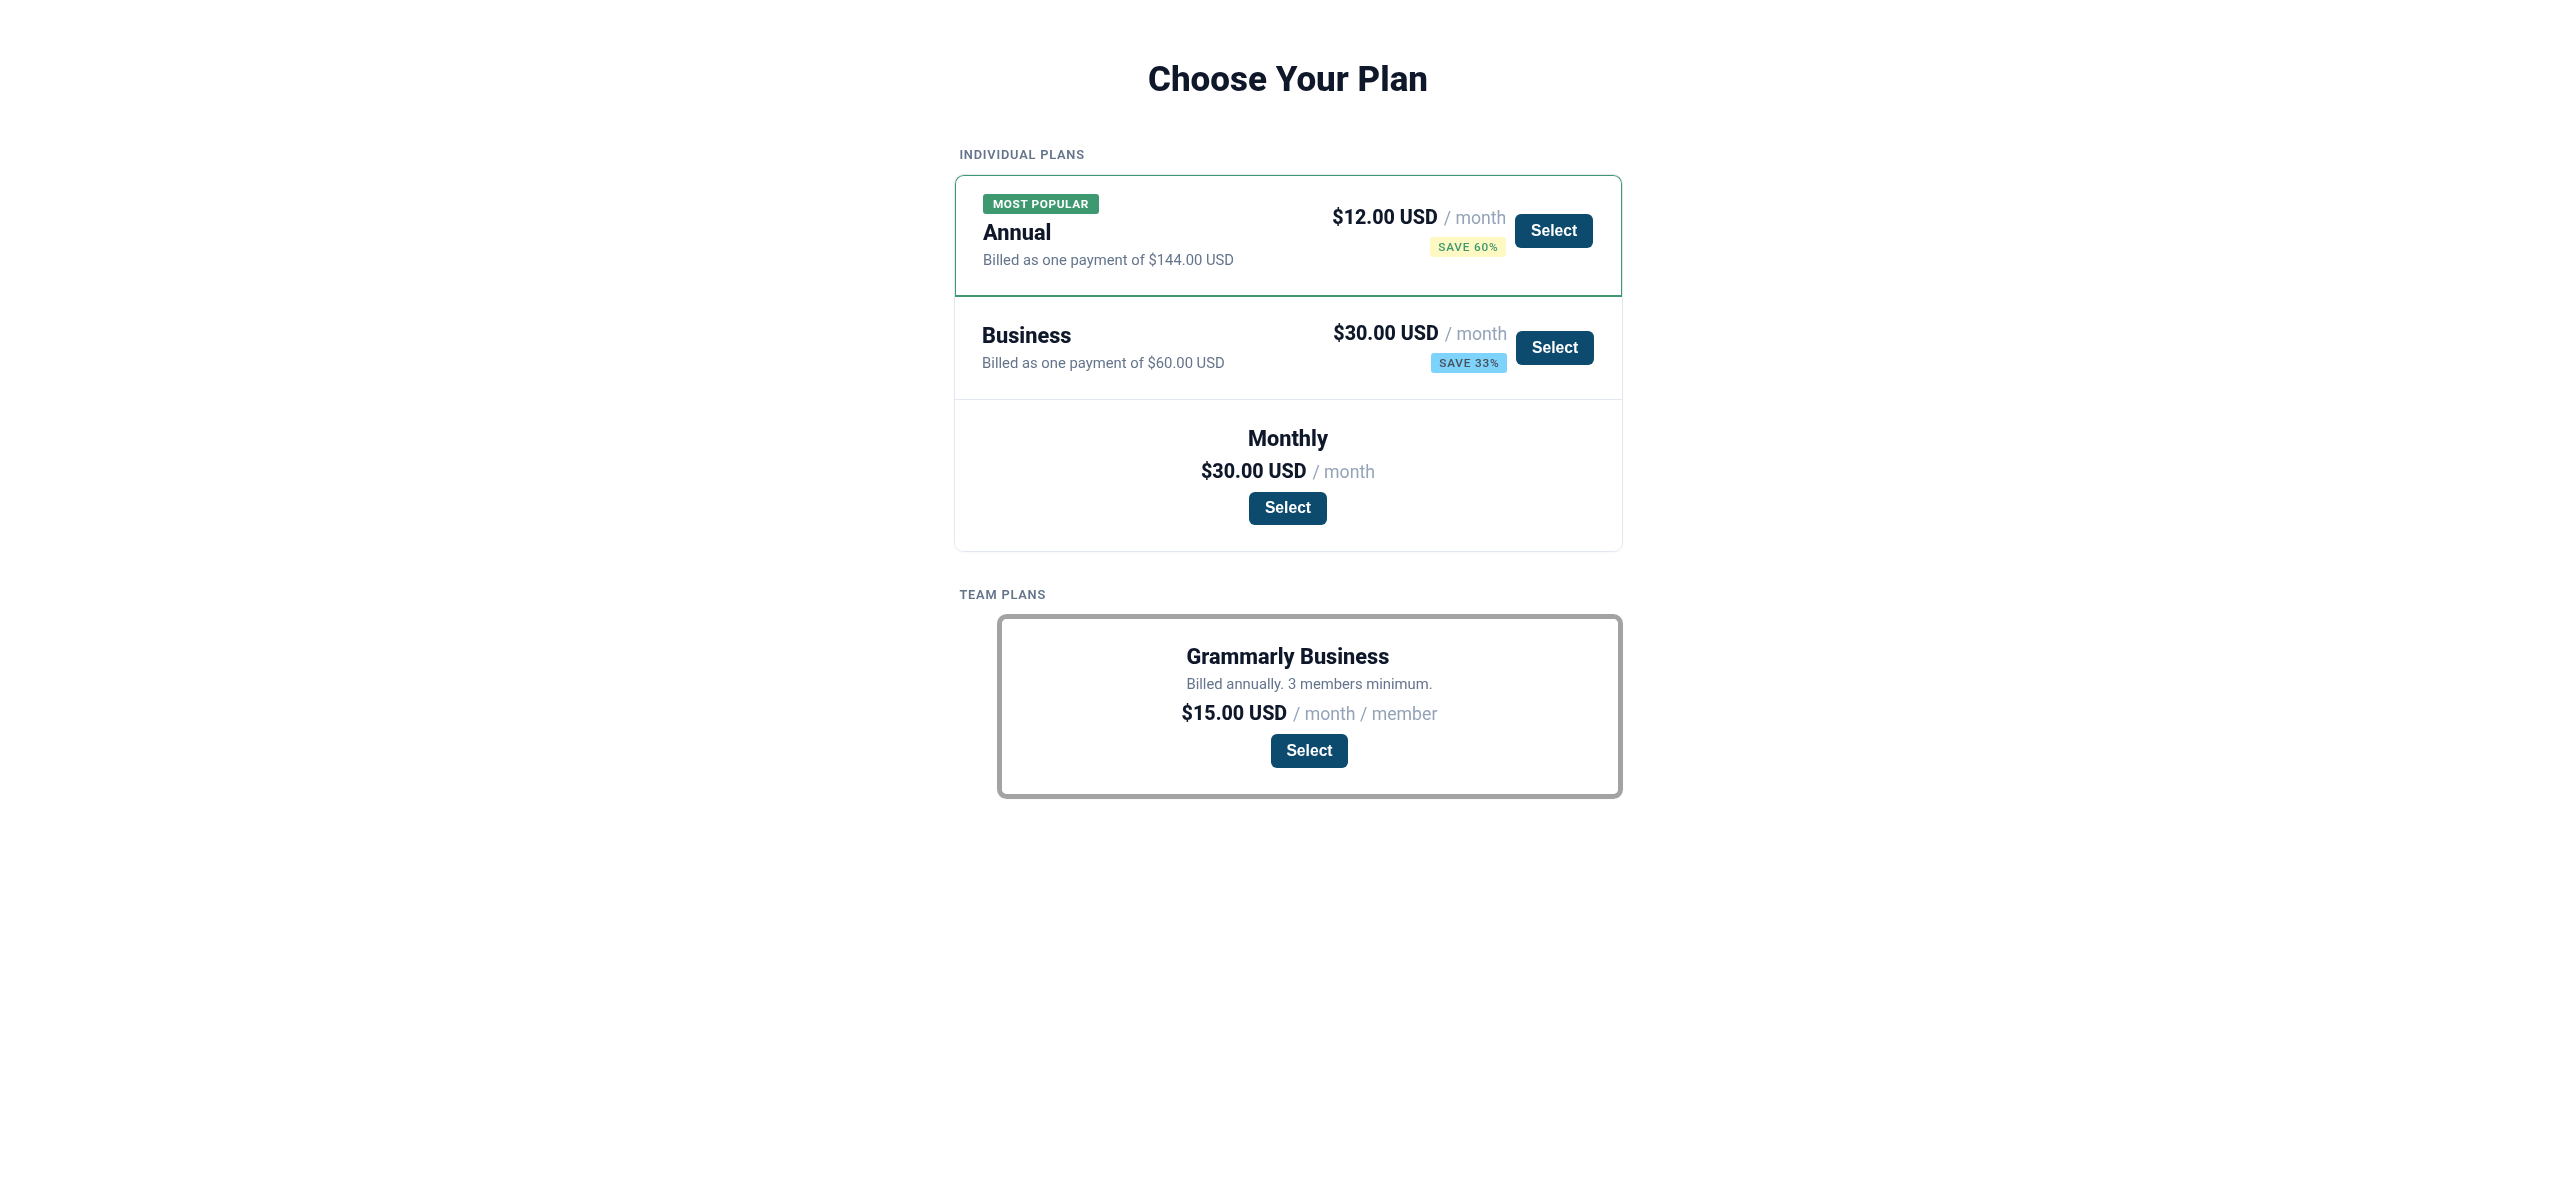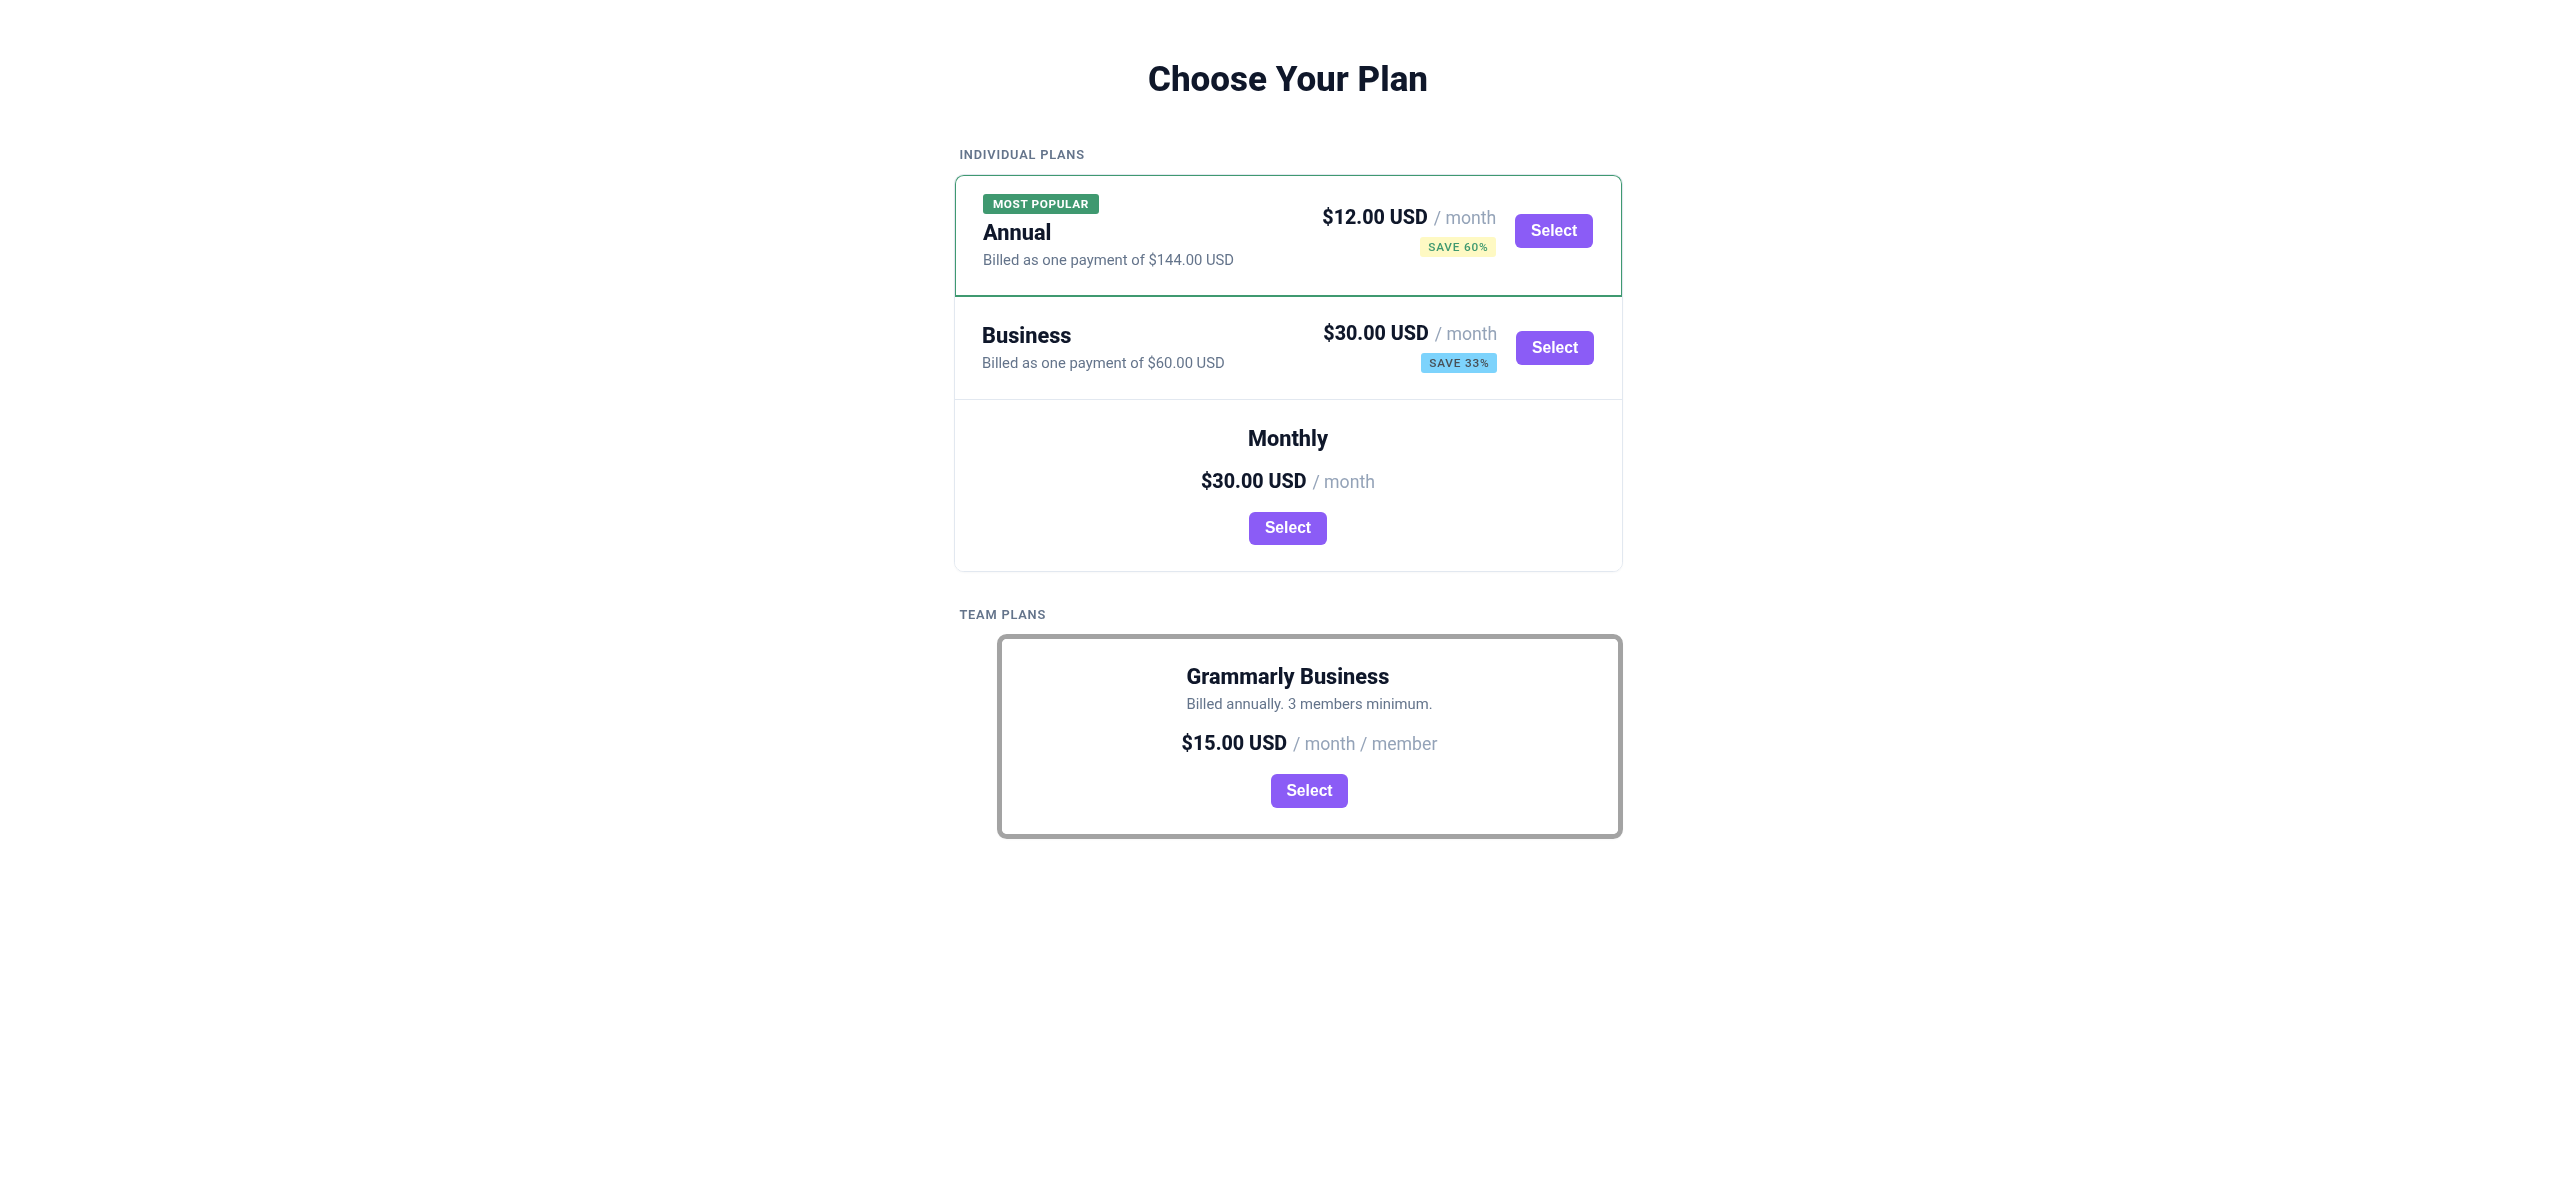--- a/index.html
+++ b/index.html
@@ -40,21 +40,21 @@
       box-shadow: 0 1px 2px rgba(0,0,0,0.03);
       margin-bottom: 35px;
     }
     .plan-card {
       display: flex;
       align-items: center;
       justify-content: space-between;
       padding: 25.6px 27.6px;
       border-bottom: 1px solid #e2e8f0;
       background: #ffffff;
-      gap: 19px;
+      gap: 9px;
     }
     .plan-card:last-child {
       border-bottom: none;
       flex-direction: column;
     }
     .plan-card.featured {
       border: 2px solid #3f9970;
       border-radius: 9.8px 9.8px 0 0;
       margin: -1px -1px 0 -1px;
       padding-top: 17.7px;
@@ -115,21 +115,21 @@
     }
     .badge-save.green {
       background: #fef9c3;
       color: #3f9970;
     }
     .badge-save.gray {
       background: #7dd3fc;
       color: #495057;
     }
     .select-btn {
-      background: #8b5cf6;
+      background: #0c4a6e;
       color: #ffffff;
       font-size: 15.7px;
       font-weight: 700;
       border: none;
       border-radius: 5.9px;
       padding: 7.9px 15.7px;
       cursor: pointer;
     }
     .plan-card.single {
       border-bottom: none;

